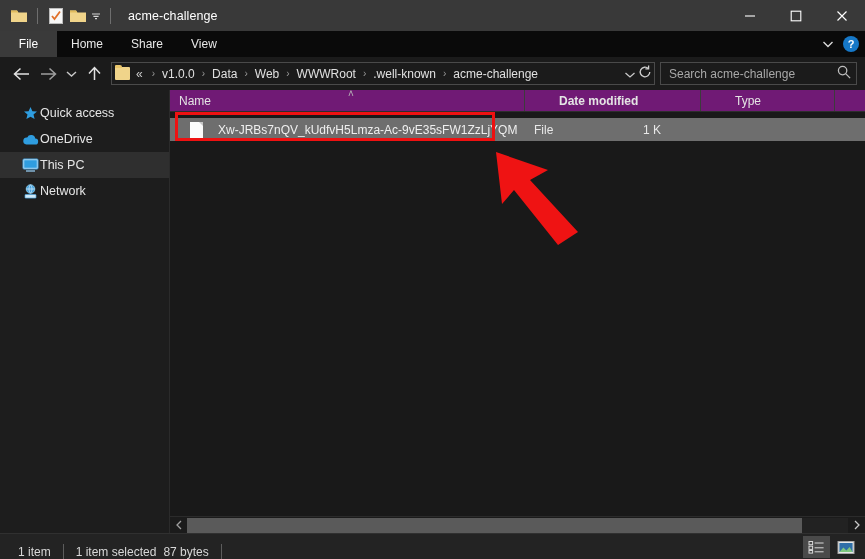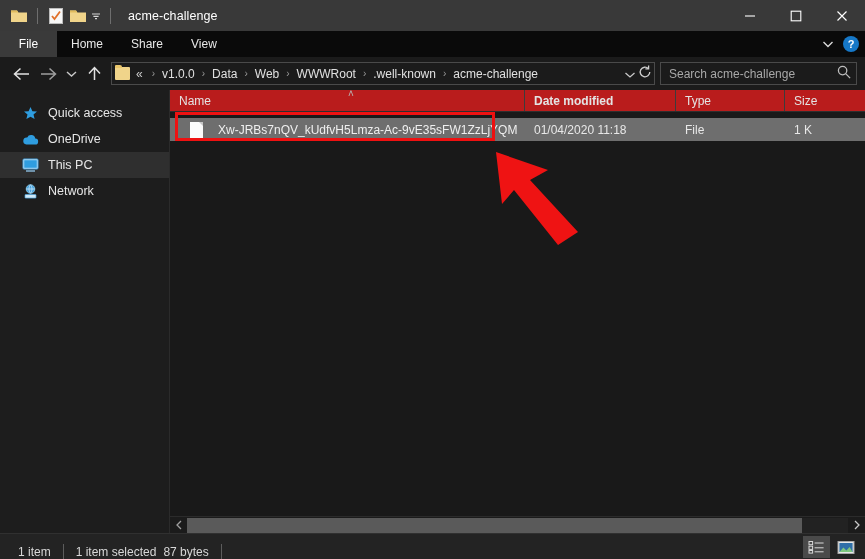--- a/index.html
+++ b/index.html
@@ -126,36 +126,37 @@
 
   
   .sidebar {
     width: 170px; flex: 0 0 170px;
     background: #1d1d1d;
     border-right: 1px solid #2b2b2b;
     padding-top: 10px;
   }
   .nav-item {
     height: 26px; display: flex; align-items: center;
-    padding-left: 22px; gap: 9px;
+    padding-left: 22px; gap: 1px;
   }
   .nav-item.selected { background: #2f2f2f; }
   .nav-label { color: #e6e6e6; font-size: 12.5px; }
   .nav-ico { width: 17px; height: 17px; display:flex; align-items:center; justify-content:center; }
 
   
   .listarea {
     flex: 1; min-width: 0; display: flex; flex-direction: column;
     background: #191919;
   }
   .colhdr {
     height: 22px; flex: 0 0 22px;
-    display: flex; background: #b91c1c;
+    display: flex; background: #701a75;
     border-bottom: 1px solid #2e2e2e;
     position: relative;
+    gap: 25px;
   }
   .col {
     color: #e4e4e4; font-size: 12px;
     display: flex; align-items: center;
     padding-left: 9px;
     border-right: 1px solid #3c3c3c;
     position: relative;
   }
   .col.name { width: 355px; flex: 0 0 355px; }
   .col.date { width: 151px; flex: 0 0 151px; font-weight: bold; }
@@ -407,21 +408,20 @@
           <span>Size</span>
         </div>
       </div>
 
       <div class="rows">
         <div class="row">
           <div class="cell name">
             <span class="file-ico"></span>
             <span>Xw-JRBs7nQV_kUdfvH5Lmza-Ac-9vE35sFW1ZzLjYQM</span>
           </div>
-          <div class="cell date">01/04/2020 11:18</div>
           <div class="cell type">File</div>
           <div class="cell size">1 K</div>
         </div>
 
         <div class="redbox"></div>
 
         <div class="arrow">
           <svg width="105" height="105" viewBox="0 0 105 105">
             <path d="M6 12 L58 30 L40 40 L88 92 L68 105 L24 50 L12 64 Z" fill="#ef1313"></path>
           </svg>

